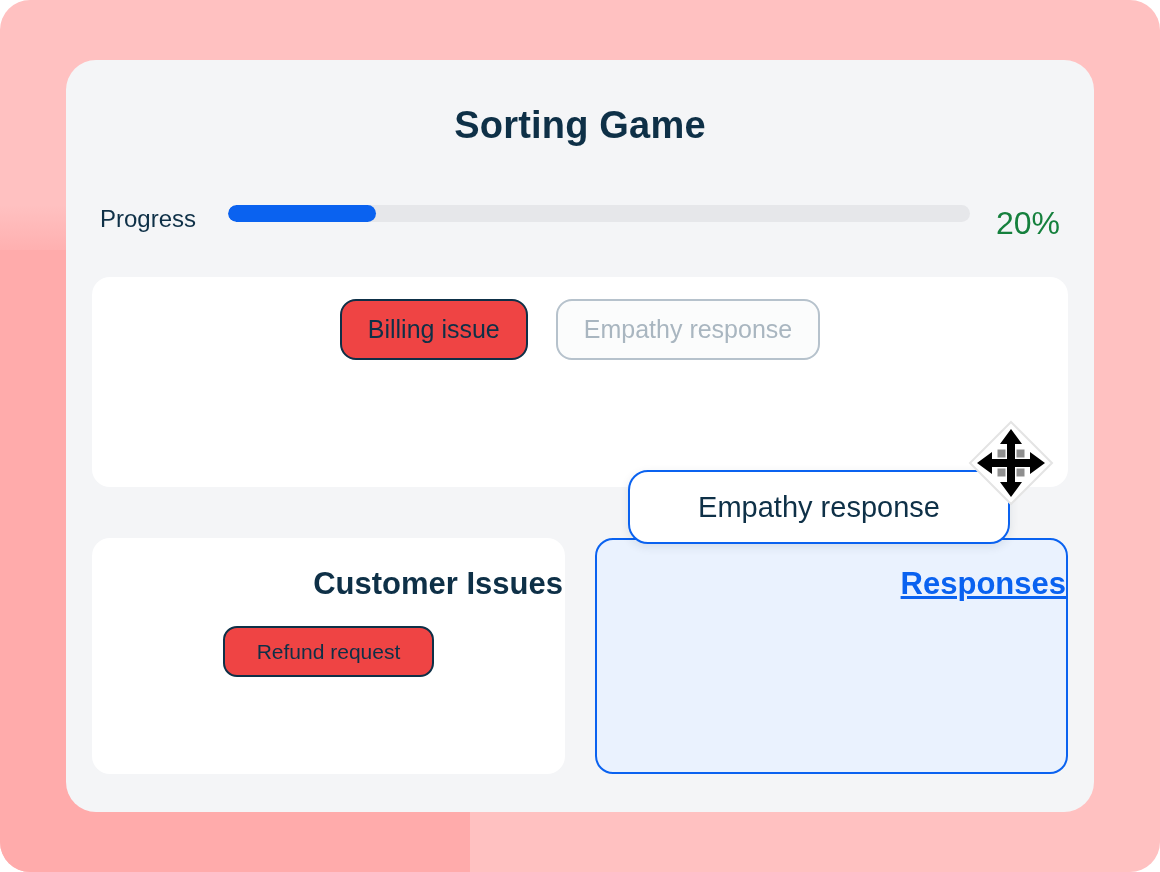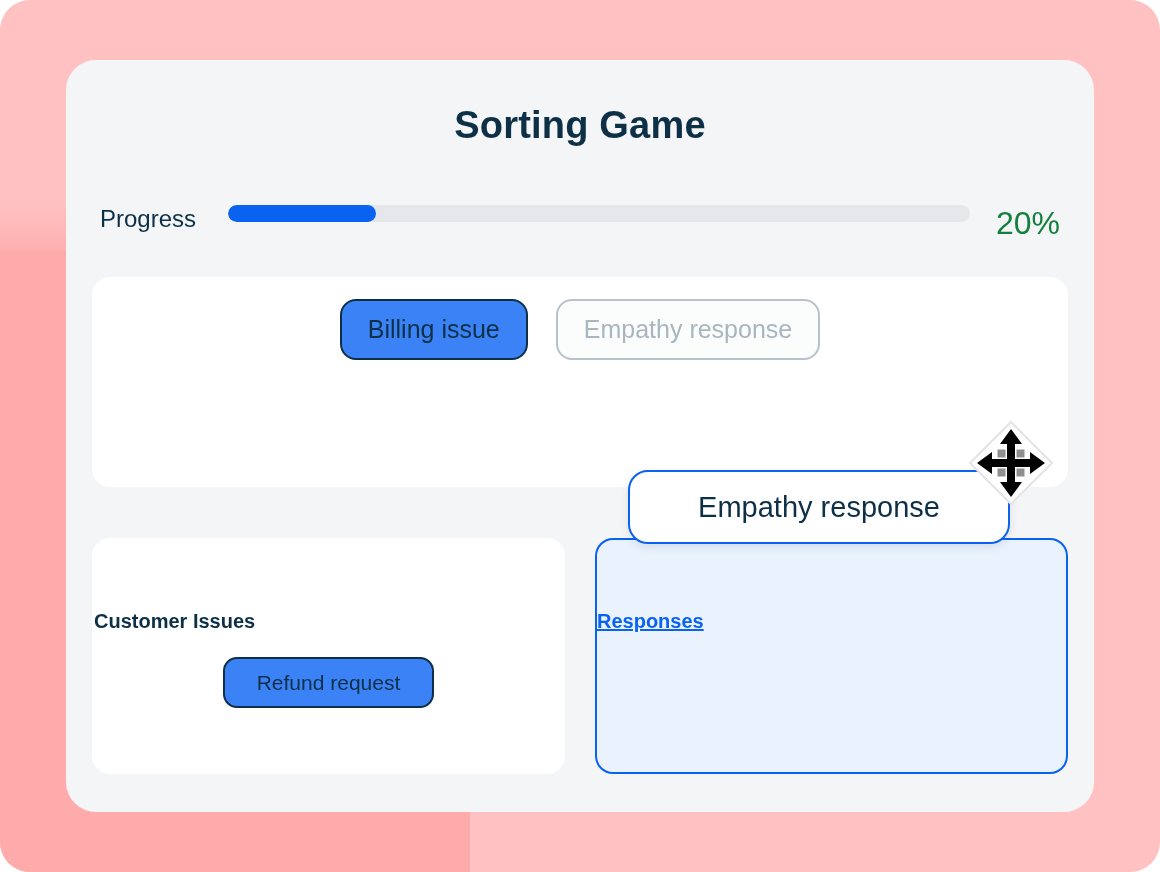--- a/index.html
+++ b/index.html
@@ -120,21 +120,21 @@
     flex-wrap: wrap;
     align-content: flex-start;
     justify-content: center;
     gap: 22px 28px;
   }
 
   
   .chip {
     box-sizing: border-box;
     border: 2px solid #0e3047;
-    background: #3b82f6;
+    background: #ef4444;
     color: #0e3047;
     border-radius: 16px;
     font-size: 25px;
     line-height: 1;
     padding: 16px 26px;
     white-space: nowrap;
     display: inline-flex;
     align-items: center;
     justify-content: center;
   }
@@ -163,25 +163,24 @@
   }
   .zone.neutral {
     background: #ffffff;
     border: 2px solid transparent;
   }
   .zone.active {
     background: #eaf2fe;
     border: 2px solid #0a62f0;
   }
   .zone-title {
-    text-align: left;
-    font-size: 20px;
+    text-align: right;
+    font-size: 31px;
     font-weight: bold;
     color: #0e3047;
-    margin-top: 44px;
   }
   .zone.active .zone-title {
     color: #0a62f0;
     text-decoration: underline;
   }
   .zone-items {
     margin-top: 24px;
     display: flex;
     flex-wrap: wrap;
     gap: 16px;

